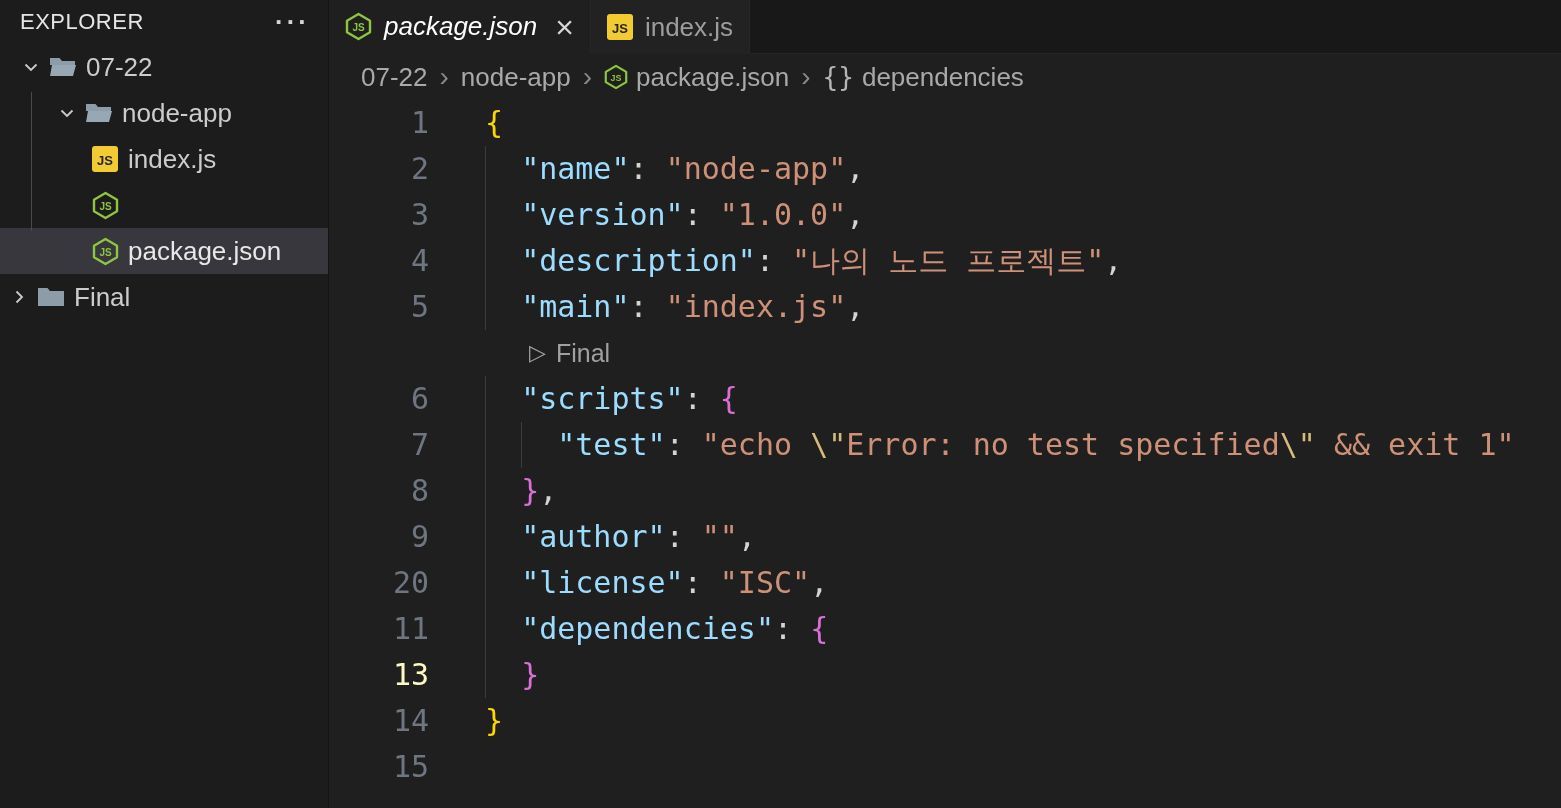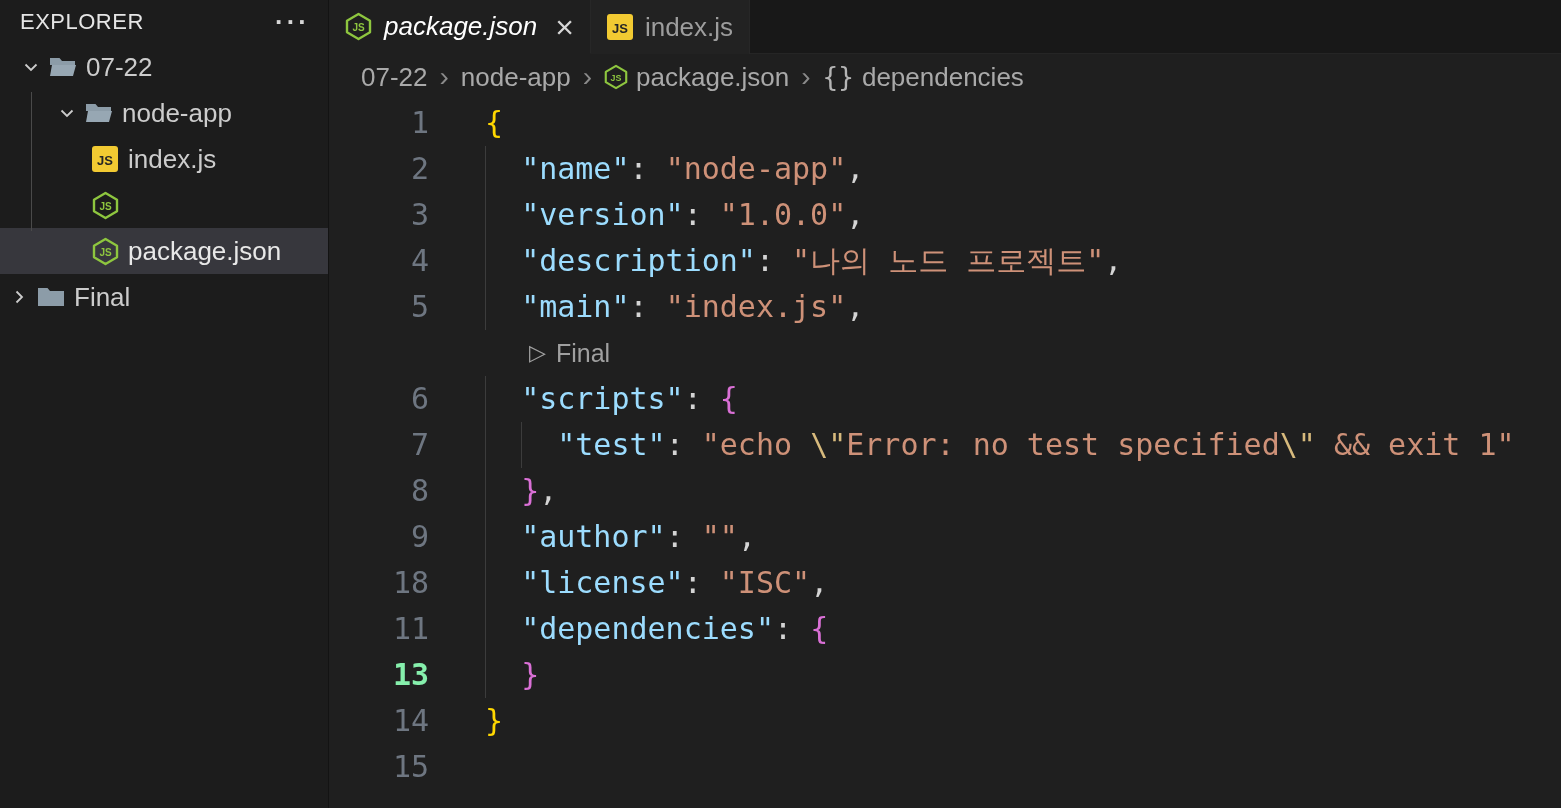--- a/index.html
+++ b/index.html
@@ -36,21 +36,21 @@
   
   .breadcrumbs { height:46px; flex:none; display:flex; align-items:center; padding-left:32px; font-size:26px; color:#a9a9a9; gap:10px; white-space:nowrap; }
   .crumb { display:flex; align-items:center; gap:8px; cursor:pointer; }
   .crumb-sep { color:#8a8a8a; font-size:28px; padding:0 2px; }
   .crumb-braces { color:#b5b5b5; font-size:26px; font-family:"DejaVu Sans Mono", monospace; }
 
   
   .code-area { flex:1; position:relative; overflow:hidden; font-family:"DejaVu Sans Mono", monospace; font-size:30px; line-height:46px; }
   .code-row { display:flex; height:46px; position:relative; }
   .gutter { width:100px; flex:none; text-align:right; color:#6e7681; user-select:none; }
-  .gutter.active { color:#86efac;font-weight:bold; }
+  .gutter.active { color:#fef9c3; }
   .content { flex:1; position:relative; padding-left:56px; white-space:pre; color:#d4d4d4; }
   .guide { position:absolute; top:0; bottom:0; width:1px; background:#3c3c3c; z-index:2; }
   .guide.sel-guide { background:#6b8298; }
   .lens-row { height:46px; display:flex; align-items:center; padding-left:200px; color:#a0a0a0; font-size:25px; font-family:"Liberation Sans", sans-serif; gap:10px; cursor:pointer; }
   .lens-play { font-size:22px; color:#a0a0a0; }
   .selection { position:relative; z-index:1; display:inline-block; background:#2b5a84; border-radius:7px; margin-left:-4px; padding:0 10px 0 4px; }
   .sparkle { position:absolute; left:142px; top:3px; z-index:3; cursor:pointer; }
   .tok-key { color:#9cdcfe; }
   .tok-str { color:#ce9178; }
   .tok-pun { color:#d4d4d4; }
@@ -217,21 +217,21 @@
         </div>
         <div class="code-row">
           <div class="gutter">8</div>
           <div class="content"><span class="guide" style="left: calc(0ch + 56px);"></span><span class="tok-pln">  </span><span class="tok-b2">}</span><span class="tok-pun">,</span></div>
         </div>
         <div class="code-row">
           <div class="gutter">9</div>
           <div class="content"><span class="guide" style="left: calc(0ch + 56px);"></span><span class="tok-pln">  </span><span class="tok-key">"author"</span><span class="tok-pun">: </span><span class="tok-str">""</span><span class="tok-pun">,</span></div>
         </div>
         <div class="code-row">
-          <div class="gutter">18</div>
+          <div class="gutter">20</div>
           <div class="content"><span class="guide" style="left: calc(0ch + 56px);"></span><span class="tok-pln">  </span><span class="tok-key">"license"</span><span class="tok-pun">: </span><span class="tok-str">"ISC"</span><span class="tok-pun">,</span></div>
         </div>
         <div class="code-row">
           <div class="gutter">11</div>
           <div class="content"><span class="guide" style="left: calc(0ch + 56px);"></span><span class="tok-pln">  </span><span class="tok-key">"dependencies"</span><span class="tok-pun">: </span><span class="tok-b2">{</span></div>
         </div>
         <div class="code-row">
           <div class="gutter active">13</div>
           <div class="content"><span class="guide" style="left: calc(0ch + 56px);"></span><span class="tok-pln">  </span><span class="tok-b2">}</span></div>
         </div>

